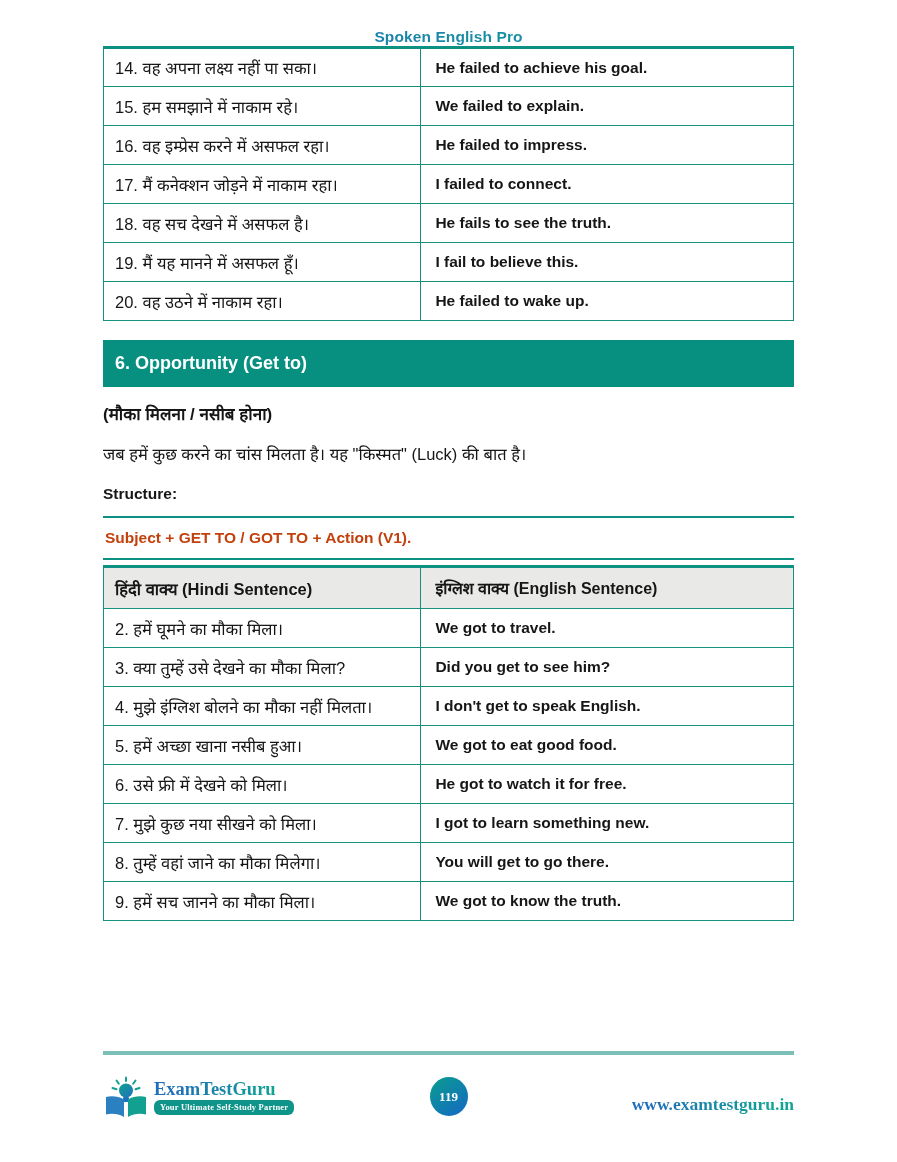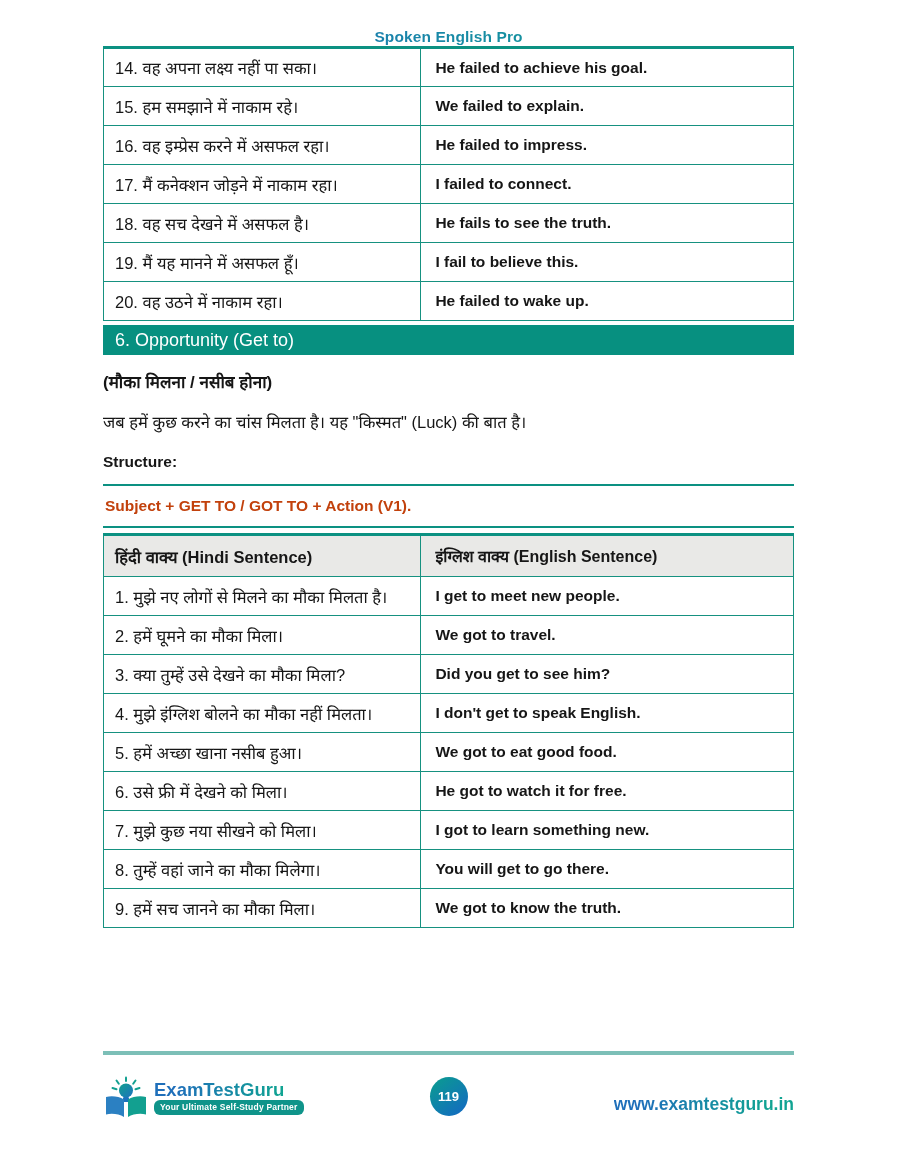--- a/index.html
+++ b/index.html
@@ -42,44 +42,44 @@
   }
   td.hi, th.hi { width:46%; padding:5px 10px 5px 11px; font-size:16.5px; font-weight:400; }
   td.en, th.en { padding:5px 10px 5px 14px; font-size:15.5px; font-weight:700; }
   table.sent-table td { height:39px; }
   table.table2 { margin-top:5px; }
   table.table2 th { height:42px; background:#e9e9e7; font-weight:700; }
   th.hi { font-size:16.5px; }
   th.en { font-size:16px; }
 
   .section-banner {
-    margin-top:4px;
-    height:30px;
+    margin-top:19px;
+    height:47px;
     background:#079080;
     color:#ffffff;
     display:flex;
     align-items:center;
     padding-left:12px;
     font-size:18px;
-    font-weight:400;
+    font-weight:700;
   }
   .section-subtitle { margin-top:15px; font-size:17px; font-weight:700; }
   .section-desc { margin-top:17px; font-size:16.5px; }
   .structure-label { margin-top:20px; font-size:15.5px; font-weight:700; }
   .formula-box {
     margin-top:13px;
     border-top:2px solid #0c9182;
     border-bottom:2px solid #0c9182;
     padding:11px 0 11px 2px;
     color:#c2410c;
     font-size:15.5px;
     font-weight:700;
   }
 
-  .footer { position:absolute; left:103px; top:1051px; width:691px; }
+  .footer { position:absolute; left:103px; top:1051px; width:691px;font-family:Liberation Serif, serif; }
   .footer-line { height:4px; background:#7cbfb7; }
   .footer-row { position:relative; margin-top:21px; height:52px; }
   .brand { position:absolute; left:0; top:0; display:flex; align-items:flex-start; gap:5px; }
   .brand-text { display:flex; flex-direction:column; gap:1px; padding-top:4px; }
   .brand-name { font-size:18.5px; font-weight:700; line-height:1.05; }
   .brand-tagline {
     font-size:8.5px; color:#ffffff; background:#0f948a;
     padding:2px 6px 2.5px 6px; border-radius:6px; align-self:flex-start;
     letter-spacing:0.2px; font-weight:700;
   }
@@ -141,24 +141,20 @@
 
     <div class="structure-label">Structure:</div>
 
     <div class="formula-box">Subject + GET TO / GOT TO + Action (V1).</div>
 
     <table class="sent-table table2">
       <tbody>
         <tr>
           <th class="hi">हिंदी वाक्य (Hindi Sentence)</th>
           <th class="en">इंग्लिश वाक्य (English Sentence)</th>
-        </tr>
-        <tr>
-          <td class="hi">1. मुझे नए लोगों से मिलने का मौका मिलता है।</td>
-          <td class="en">I get to meet new people.</td>
         </tr>
         <tr>
           <td class="hi">2. हमें घूमने का मौका मिला।</td>
           <td class="en">We got to travel.</td>
         </tr>
         <tr>
           <td class="hi">3. क्या तुम्हें उसे देखने का मौका मिला?</td>
           <td class="en">Did you get to see him?</td>
         </tr>
         <tr>

